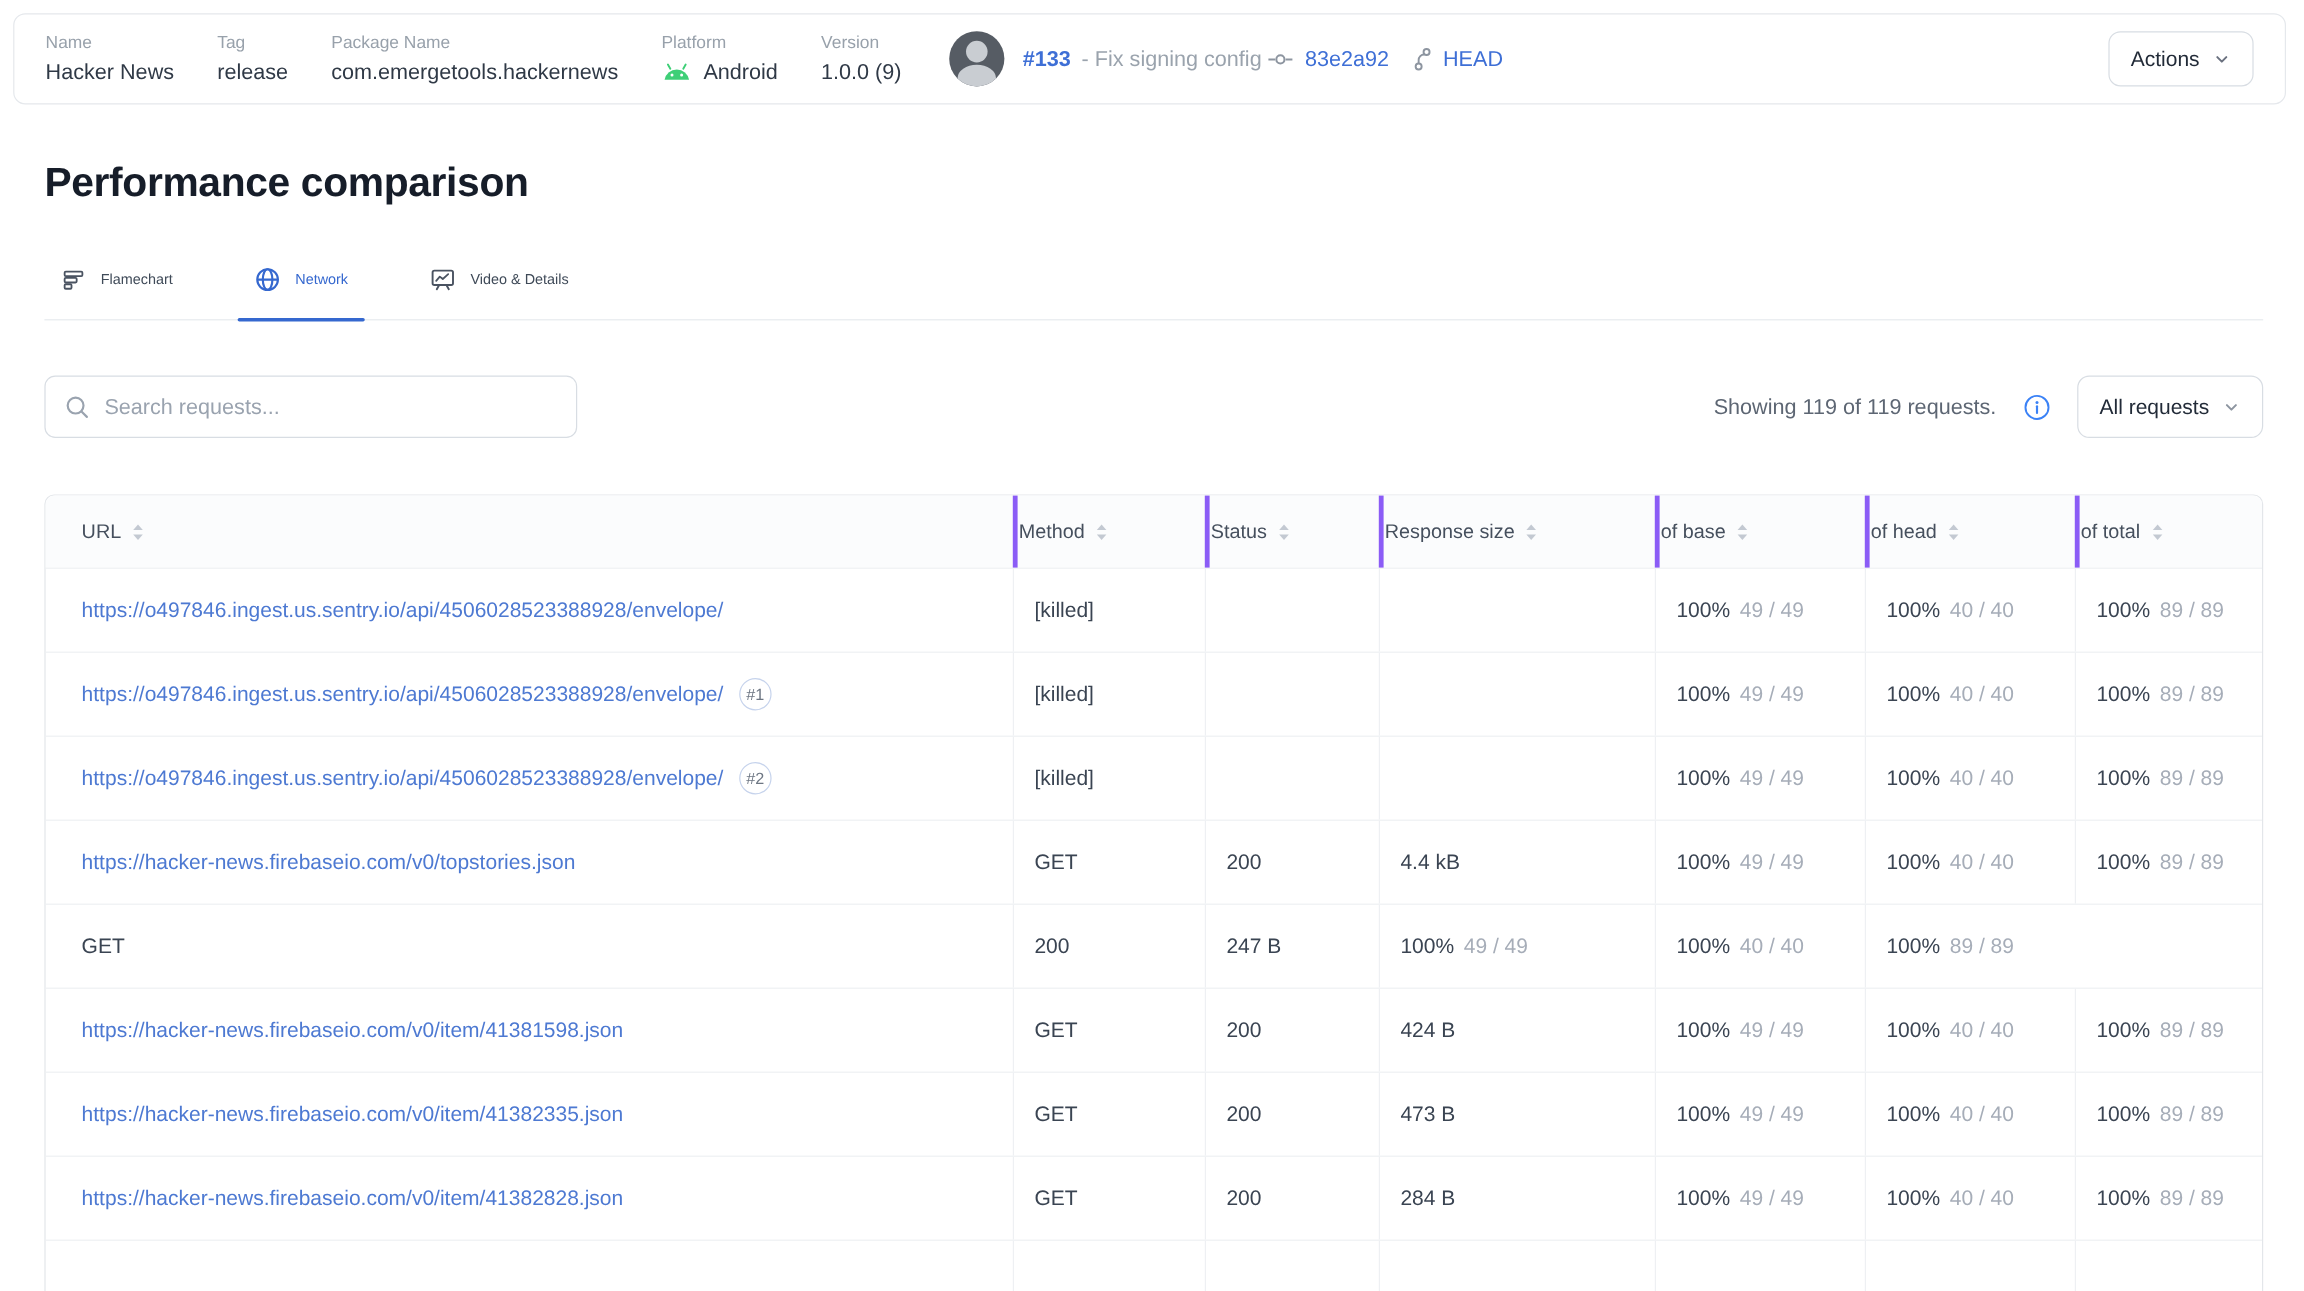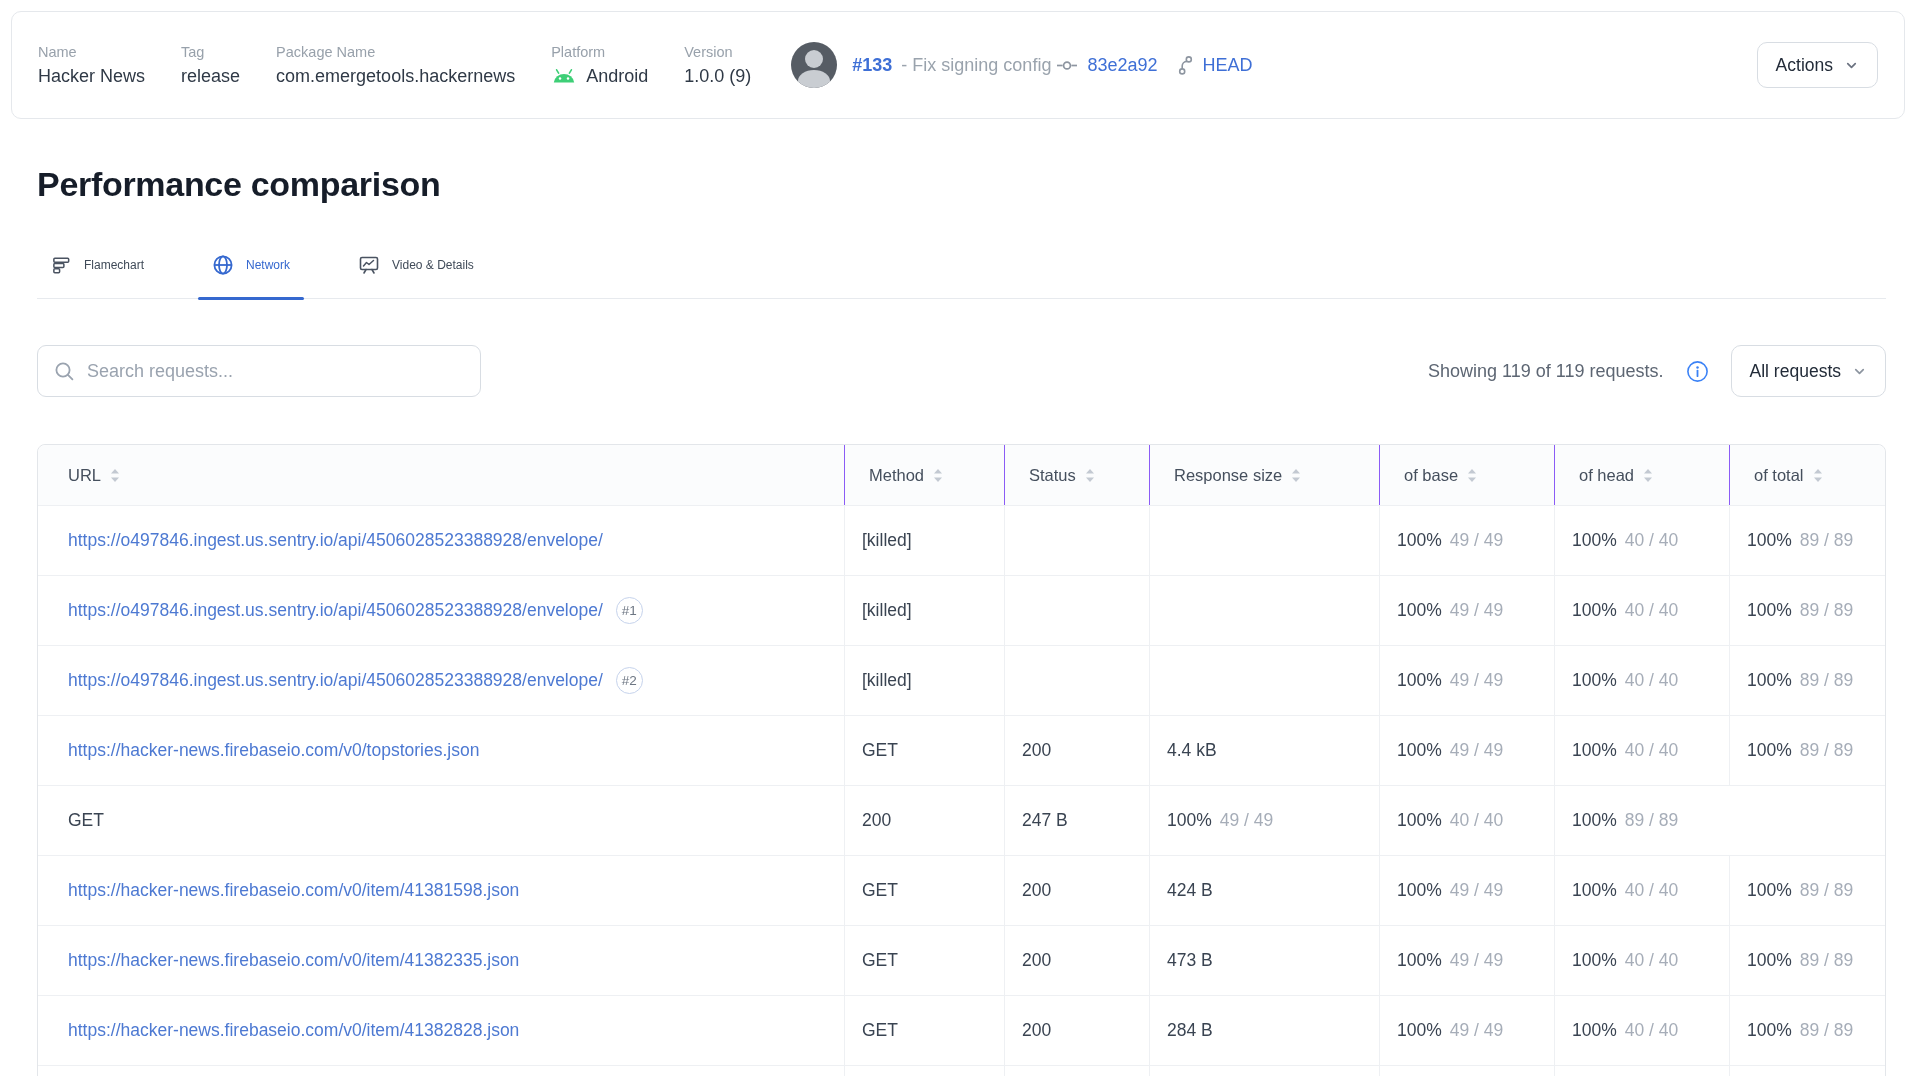--- a/index.html
+++ b/index.html
@@ -1,20 +1,20 @@
 <!DOCTYPE html>
 <html><head>
 <meta charset="utf-8">
 <style>
   * { margin:0; padding:0; box-sizing:border-box; }
   html,body { width:1920px; height:1076px; overflow:hidden; background:#ffffff;
     font-family:"Liberation Sans","DejaVu Sans",sans-serif; color:#3a4452; }
 
   
-  .top-card { margin:11px 15px 0 11px; height:108px; border:1px solid #e5e8ec;
+  .top-card { margin:11px 15px 0 11px; height:76px; border:1px solid #e5e8ec;
     border-radius:10px; display:flex; align-items:center; padding:0 26px; background:#fff; }
   .field { margin-right:36px; }
   .field-label { font-size:14.5px; color:#98a1ab; margin-bottom:6px; }
   .field-value { font-size:18px; color:#2f3946; display:flex; align-items:center; gap:9px; }
   .pr-block { display:flex; align-items:center; gap:15px; margin-left:4px; }
   .avatar { width:46px; height:46px; border-radius:50%; background:#565c64; position:relative; overflow:hidden; flex:none; }
   .avatar::before { content:""; position:absolute; left:14px; top:8px; width:18px; height:18px; border-radius:50%; background:#c9cdd2; }
   .avatar::after { content:""; position:absolute; left:7px; top:28px; width:32px; height:22px; border-radius:50% 50% 0 0; background:#c9cdd2; }
   .pr-lines { display:flex; gap:5px; }
   .pr-line { display:flex; align-items:center; gap:9px; font-size:18px; }
@@ -48,22 +48,22 @@
   .search-box input { border:none; outline:none; flex:1; font-size:18px; color:#2f3946;
     font-family:inherit; background:transparent; }
   .search-box input::placeholder { color:#9aa3af; }
   .right-controls { display:flex; align-items:center; gap:22px; }
   .showing-text { font-size:18px; color:#5d6673; }
 
   
   .net-table { margin:47px 34px 0 37px; border:1px solid #e3e6ea; border-radius:8px 8px 0 0; background:#fff; }
   .t-header, .t-row { display:grid; grid-template-columns:806px 160px 145px 230px 175px 175px 156px; }
   .t-header { height:60px; background:#fbfcfd; border-radius:8px 8px 0 0; }
-  .th { display:flex; align-items:center; gap:9px; padding-left:24px; font-size:16.5px;
-    color:#454f5d; border-left:1px solid #8b5cf6; cursor:pointer; }
+  .th { display:flex; align-items:center; gap:9px; padding-left:1px; font-size:16.5px;
+    color:#454f5d; border-left:4px solid #8b5cf6; cursor:pointer; }
   .th:first-child { border-left:none; padding-left:30px; }
   .t-row { height:70px; border-top:1px solid #eef0f3; }
   .td { display:flex; align-items:center; padding-left:17px; font-size:17.5px; color:#3a4452;
     border-left:1px solid #eef0f3; white-space:nowrap; overflow:hidden; }
   .td:first-child { border-left:none; padding-left:30px; gap:13px; }
   .td a { color:#4d79d2; text-decoration:none; font-size:17.5px; }
   .badge-circle { min-width:27px; height:27px; border:1px solid #c6d3ec; border-radius:50%;
     display:flex; align-items:center; justify-content:center; font-size:13.5px; color:#6d7683; }
   .pct { color:#3a4452; margin-right:8px; }
   .frac { color:#a6adb8; }

